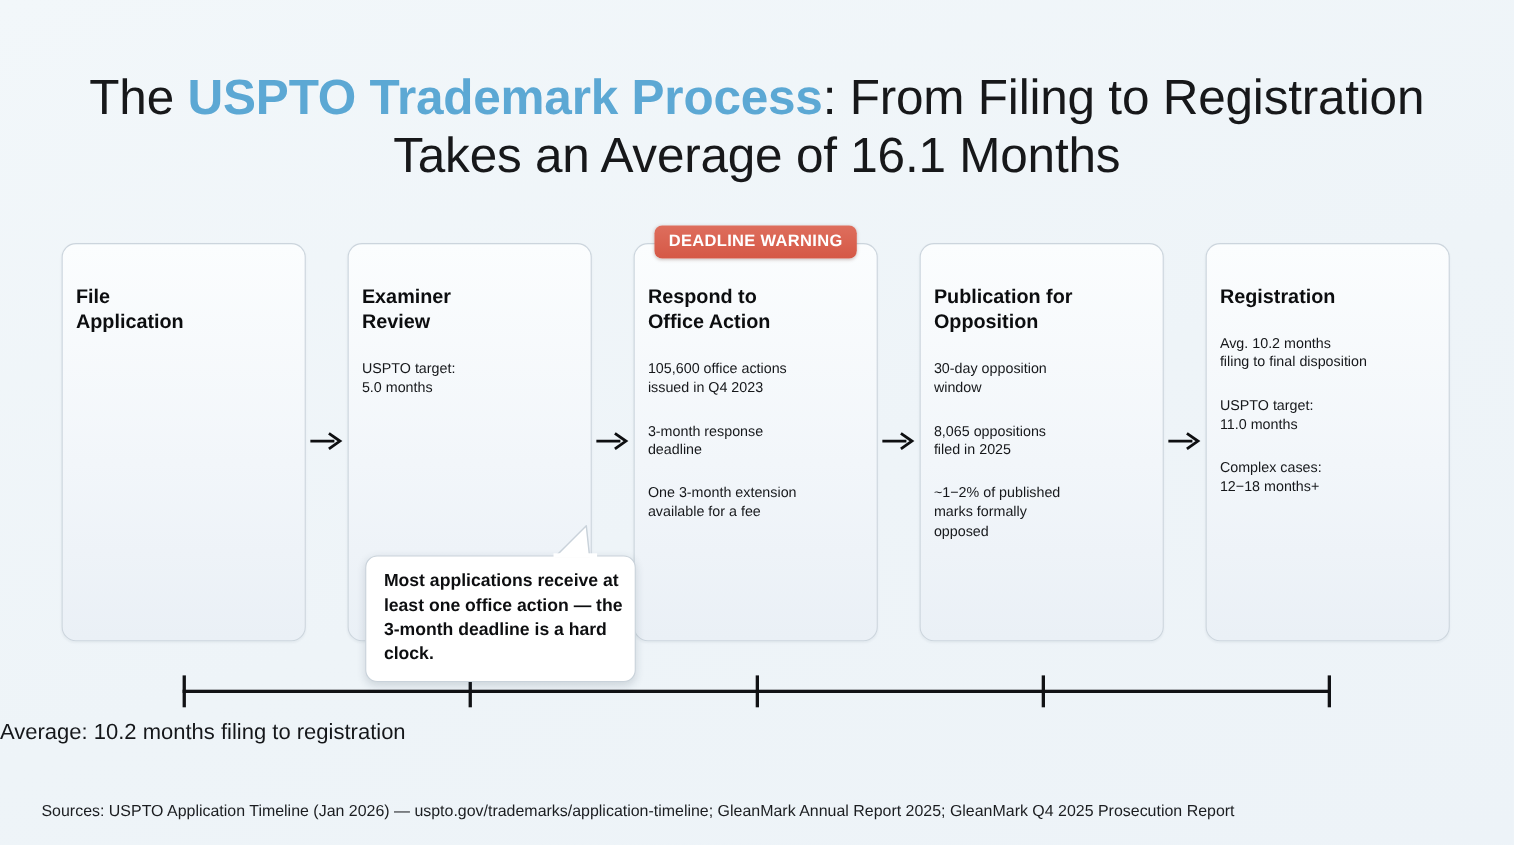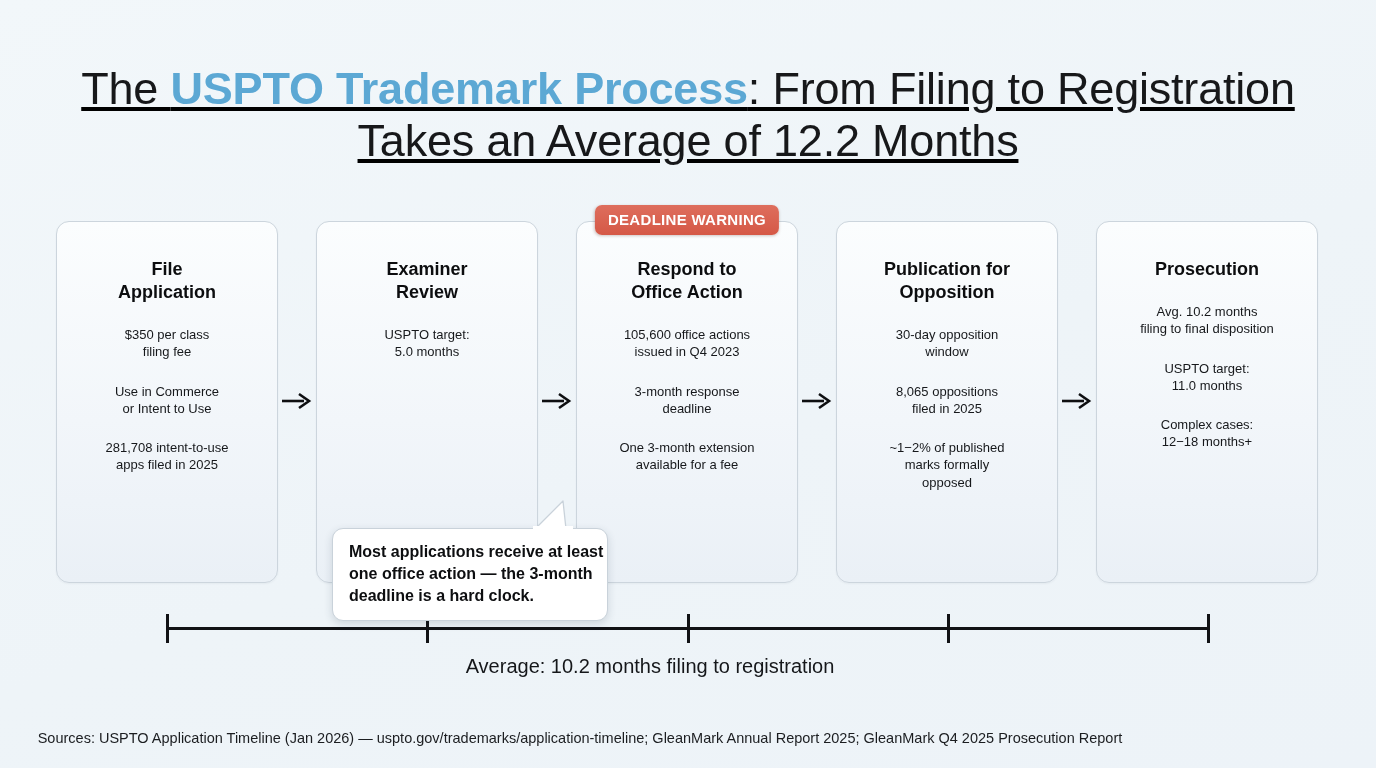--- a/index.html
+++ b/index.html
@@ -21,21 +21,20 @@
     background: linear-gradient(160deg, #f2f7fa 0%, #eef4f8 55%, #edf3f8 100%);
   }
 
   
   .title-wrap {
     position: absolute;
     top: 63px;
     left: 0;
     width: 1376px;
     text-align: center;
-    text-decoration: underline;
   }
   .title-line {
     font-size: 45px;
     font-weight: 400;
     color: #17181a;
     line-height: 1.16;
     letter-spacing: -0.2px;
     white-space: nowrap;
   }
   .title-accent {
@@ -56,21 +55,20 @@
   .card {
     position: relative;
     width: 222px;
     flex: 0 0 222px;
     border: 1px solid #ccd5dd;
     border-radius: 13px;
     background: linear-gradient(to bottom, #fbfdfe 0%, #f2f6fa 55%, #eaf0f6 100%);
     box-shadow: 0 1px 2px rgba(40,60,80,0.05);
     box-sizing: border-box;
     padding: 36px 12px 10px 12px;
-    text-align: center;
   }
   .card-title {
     font-size: 18px;
     font-weight: 700;
     color: #0c0d0f;
     line-height: 1.28;
     margin-bottom: 22px;
     white-space: pre-line;
   }
   .card-facts {
@@ -113,22 +111,22 @@
     padding: 6px 13px 7px 13px;
     border-radius: 7px;
     white-space: nowrap;
     box-shadow: 0 1px 3px rgba(80,30,20,0.25);
   }
 
   
   .callout {
     position: absolute;
     left: 332px;
-    top: 528px;
-    width: 276px;
+    top: 505px;
+    width: 246px;
     background: #ffffff;
     border: 1px solid #c9d2da;
     border-radius: 11px;
     box-shadow: 0 3px 8px rgba(40,55,75,0.16);
     padding: 12px 0 13px 16px;
     box-sizing: border-box;
     z-index: 30;
   }
   .callout-text {
     font-size: 16px;
@@ -166,21 +164,21 @@
     top: -13px;
     width: 3px;
     height: 29px;
     background: #111215;
   }
   .timeline-caption {
     position: absolute;
     left: 0;
     top: 655px;
     width: 1300px;
-    text-align: center;
+    text-align: left;
     font-size: 20px;
     color: #15171a;
   }
 
   
   .sources {
     position: absolute;
     left: 0;
     top: 730px;
     width: 1160px;
@@ -189,36 +187,28 @@
     color: #1b1d20;
   }
 </style>
 </head>
 <body>
 
 <div class="stage">
 
   <div class="title-wrap">
     <div class="title-line"><span>The </span><span class="title-accent">USPTO Trademark Process</span><span>: From Filing to Registration</span></div>
-    <div class="title-line">Takes an Average of 12.2 Months</div>
+    <div class="title-line">Takes an Average of 16.1 Months</div>
   </div>
 
   <div class="cards-row">
 
     <div class="card">
       <div class="card-title">File
 Application</div>
-      <div class="card-facts">
-        <div class="fact">$350 per class
-filing fee</div>
-        <div class="fact">Use in Commerce
-or Intent to Use</div>
-        <div class="fact">281,708 intent-to-use
-apps filed in 2025</div>
-      </div>
     </div>
 
     <div class="arrow">
       <svg width="30" height="18" viewBox="0 0 30 18" aria-hidden="true">
         <path d="M0 9 H22" stroke="#0e0f11" stroke-width="2.6" fill="none"></path>
         <path d="M17 2 L27 9 L17 16" stroke="#0e0f11" stroke-width="2.6" fill="none" stroke-linejoin="miter"></path>
       </svg>
     </div>
 
     <div class="card">
@@ -273,21 +263,21 @@
     </div>
 
     <div class="arrow">
       <svg width="30" height="18" viewBox="0 0 30 18" aria-hidden="true">
         <path d="M0 9 H22" stroke="#0e0f11" stroke-width="2.6" fill="none"></path>
         <path d="M17 2 L27 9 L17 16" stroke="#0e0f11" stroke-width="2.6" fill="none" stroke-linejoin="miter"></path>
       </svg>
     </div>
 
     <div class="card">
-      <div class="card-title">Prosecution</div>
+      <div class="card-title">Registration</div>
       <div class="card-facts">
         <div class="fact">Avg. 10.2 months
 filing to final disposition</div>
         <div class="fact">USPTO target:
 11.0 months</div>
         <div class="fact">Complex cases:
 12−18 months+</div>
       </div>
     </div>
 

